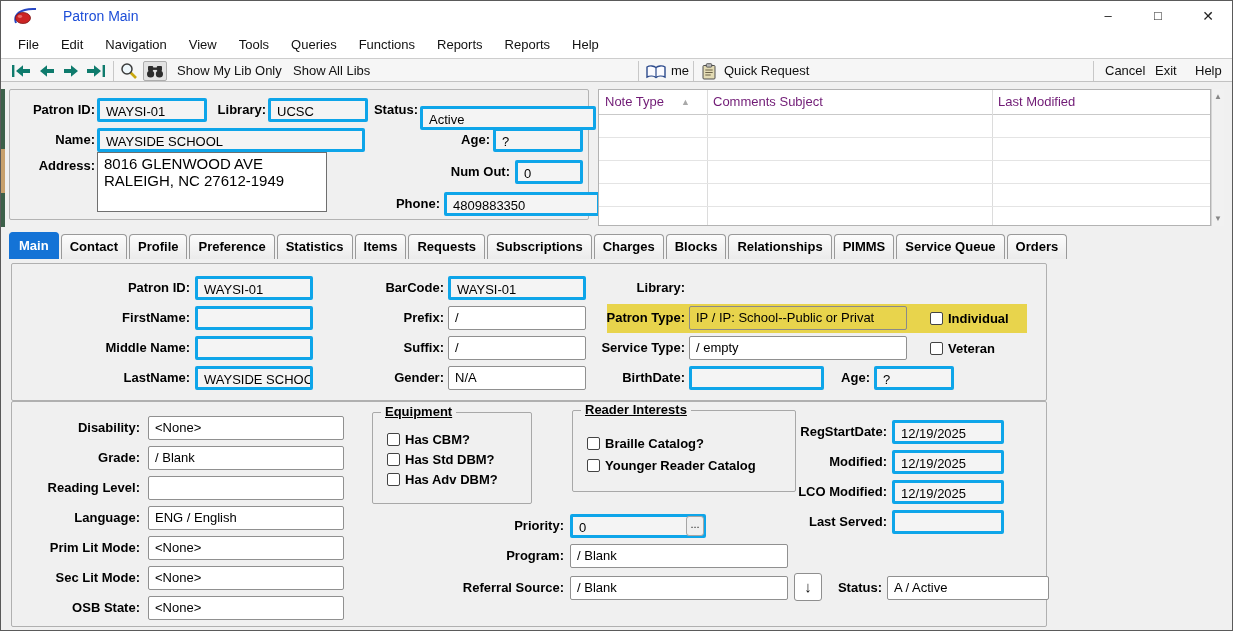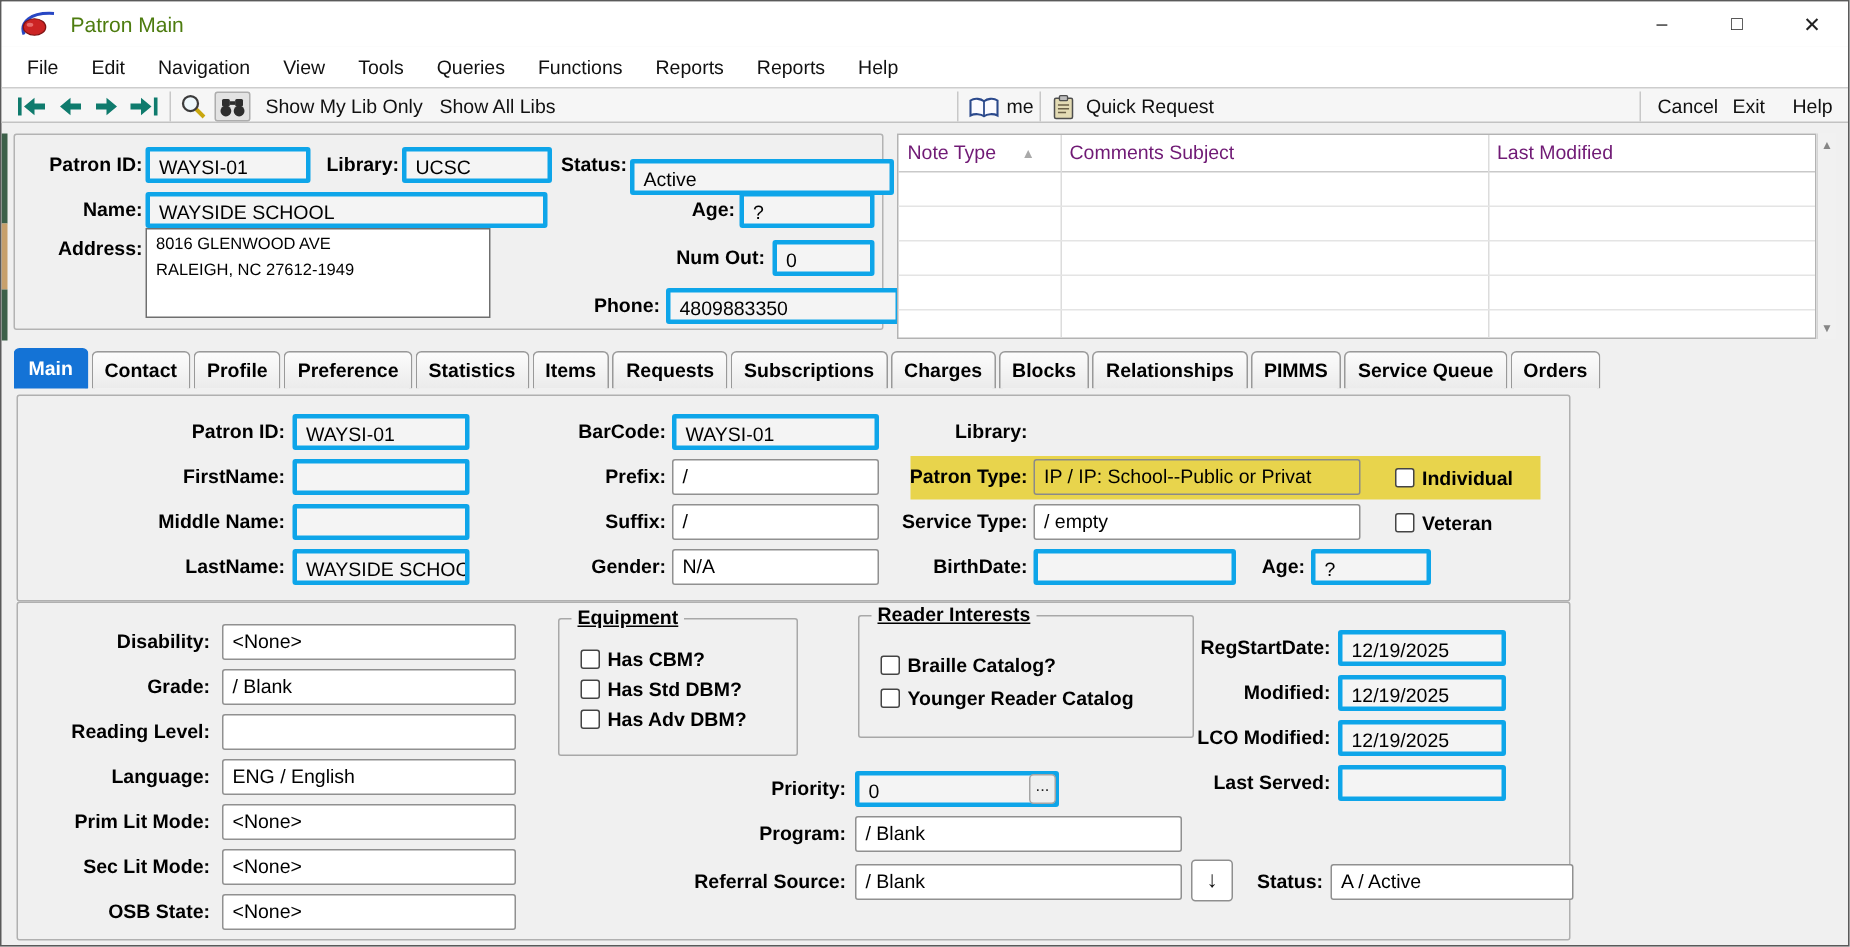--- a/index.html
+++ b/index.html
@@ -2,21 +2,21 @@
 <html><head>
 <meta charset="utf-8">
 <style>
   * { margin:0; padding:0; box-sizing:border-box; }
   html,body { background:#8a8a8a; }
   body { font-family:"Liberation Sans", sans-serif; }
   #app { position:relative; width:1233px; height:631px; background:#f0f0f0; overflow:hidden; border:1px solid #5a5a5a; }
 
   
   .titlebar { position:absolute; left:0; top:0; width:100%; height:30px; background:#ffffff; }
-  .title-text { position:absolute; left:46px; top:7px; font-size:14px; color:#4d7c0f; white-space:nowrap; }
+  .title-text { position:absolute; left:62px; top:7px; font-size:14px; color:#1d4ed8; white-space:nowrap; }
   .winbtn { position:absolute; top:0; width:46px; height:30px; text-align:center; line-height:30px; font-size:13px; color:#222; cursor:default; }
 
   
   .menubar { position:absolute; left:0; top:30px; width:100%; height:27px; background:#ffffff; display:flex; align-items:center; padding-left:6px; }
   .menu-item { font-size:13px; color:#111; padding:5px 11px; white-space:nowrap; }
 
   
   .toolbar { position:absolute; left:0; top:57px; width:100%; height:24px; background:#f6f6f6; border-top:1px solid #cdcdcd; border-bottom:1px solid #c2c2c2; }
   .tsep { position:absolute; top:2px; width:1px; height:20px; background:#c8c8c8; }
   .navbtn { position:absolute; top:3px; width:24px; height:18px; display:flex; align-items:center; justify-content:center; }
@@ -25,21 +25,21 @@
   .pressed { background:#e3e3e3; border:1px solid #adadad; border-radius:2px; }
 
   
   .edge { position:absolute; left:0; width:4px; }
 
   
   .panel { position:absolute; border:1px solid #b3b3b3; border-radius:2px; }
   .lb { position:absolute; font-weight:bold; font-size:13px; line-height:24px; text-align:right; white-space:nowrap; color:#000; }
   .fld { position:absolute; height:24px; font-size:13px; line-height:22px; padding:0 6px; white-space:nowrap; overflow:hidden; border-radius:2px; color:#000; }
   .ro  { background:#f4f4f4; border:3px solid #0ea5e9; }
-  .addr { position:absolute; background:#ffffff; border:1px solid #6f6f6f; font-size:11px; line-height:17px; padding:2px 6px; white-space:pre-line; overflow:hidden; }
+  .addr { position:absolute; background:#ffffff; border:1px solid #6f6f6f; font-size:15px; line-height:17px; padding:2px 6px; white-space:pre-line; overflow:hidden; }
 
   
   .table { position:absolute; background:#ffffff; border:1px solid #b3b3b3; }
   .th { position:absolute; top:0; font-size:13px; line-height:24px; color:#701a75; white-space:nowrap; }
   .colline { position:absolute; top:0; width:1px; height:100%; background:#dcdcdc; }
   .headline { position:absolute; left:0; top:24px; width:100%; height:1px; background:#c9c9c9; }
   .trow { position:absolute; left:0; width:100%; border-bottom:1px solid #e4e4e4; }
   .sorticon { position:absolute; font-size:9px; color:#a9a9a9; }
   .vscroll { position:absolute; background:#f1f1f1; border-left:1px solid #d4d4d4; }
   .sarr { position:absolute; left:0; width:100%; text-align:center; font-size:8px; color:#868686; }

